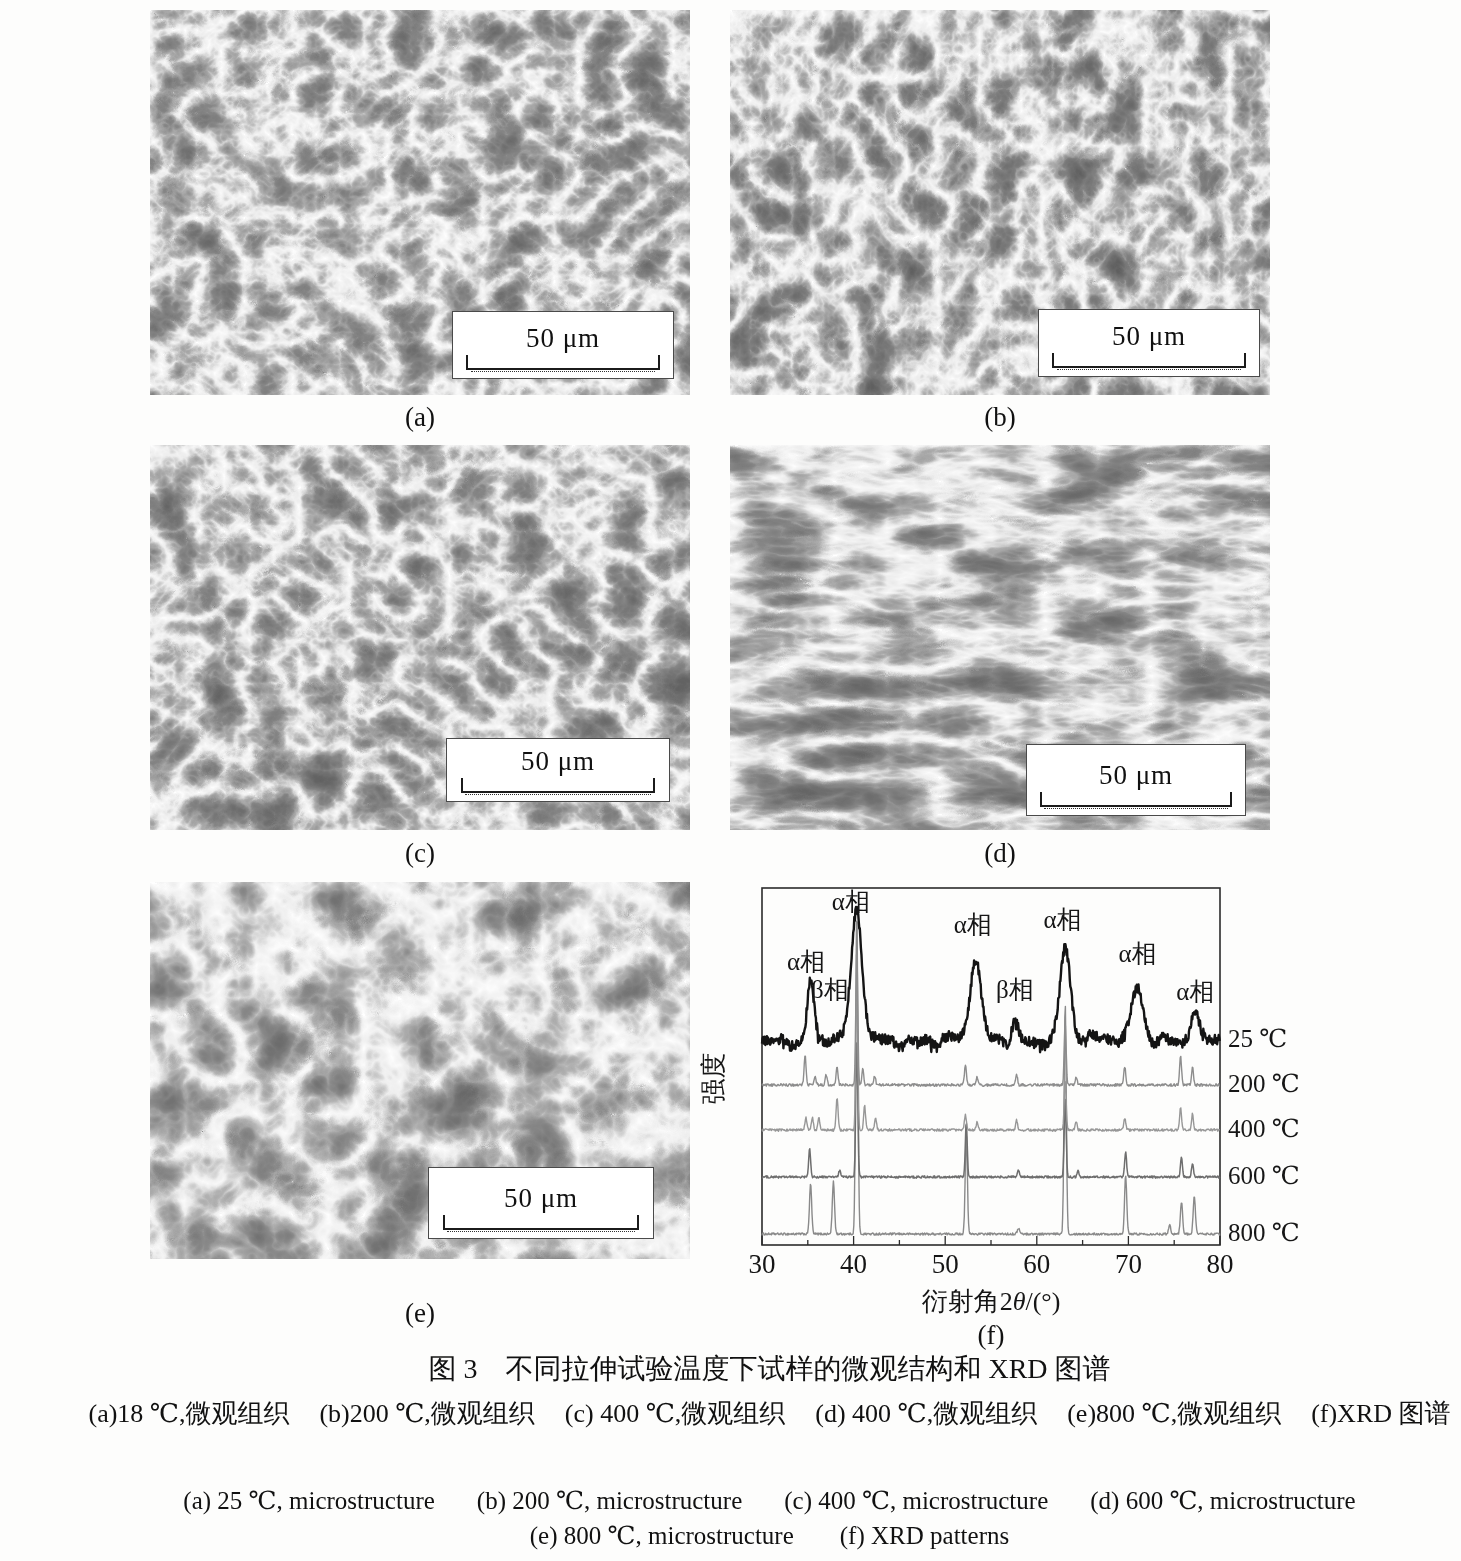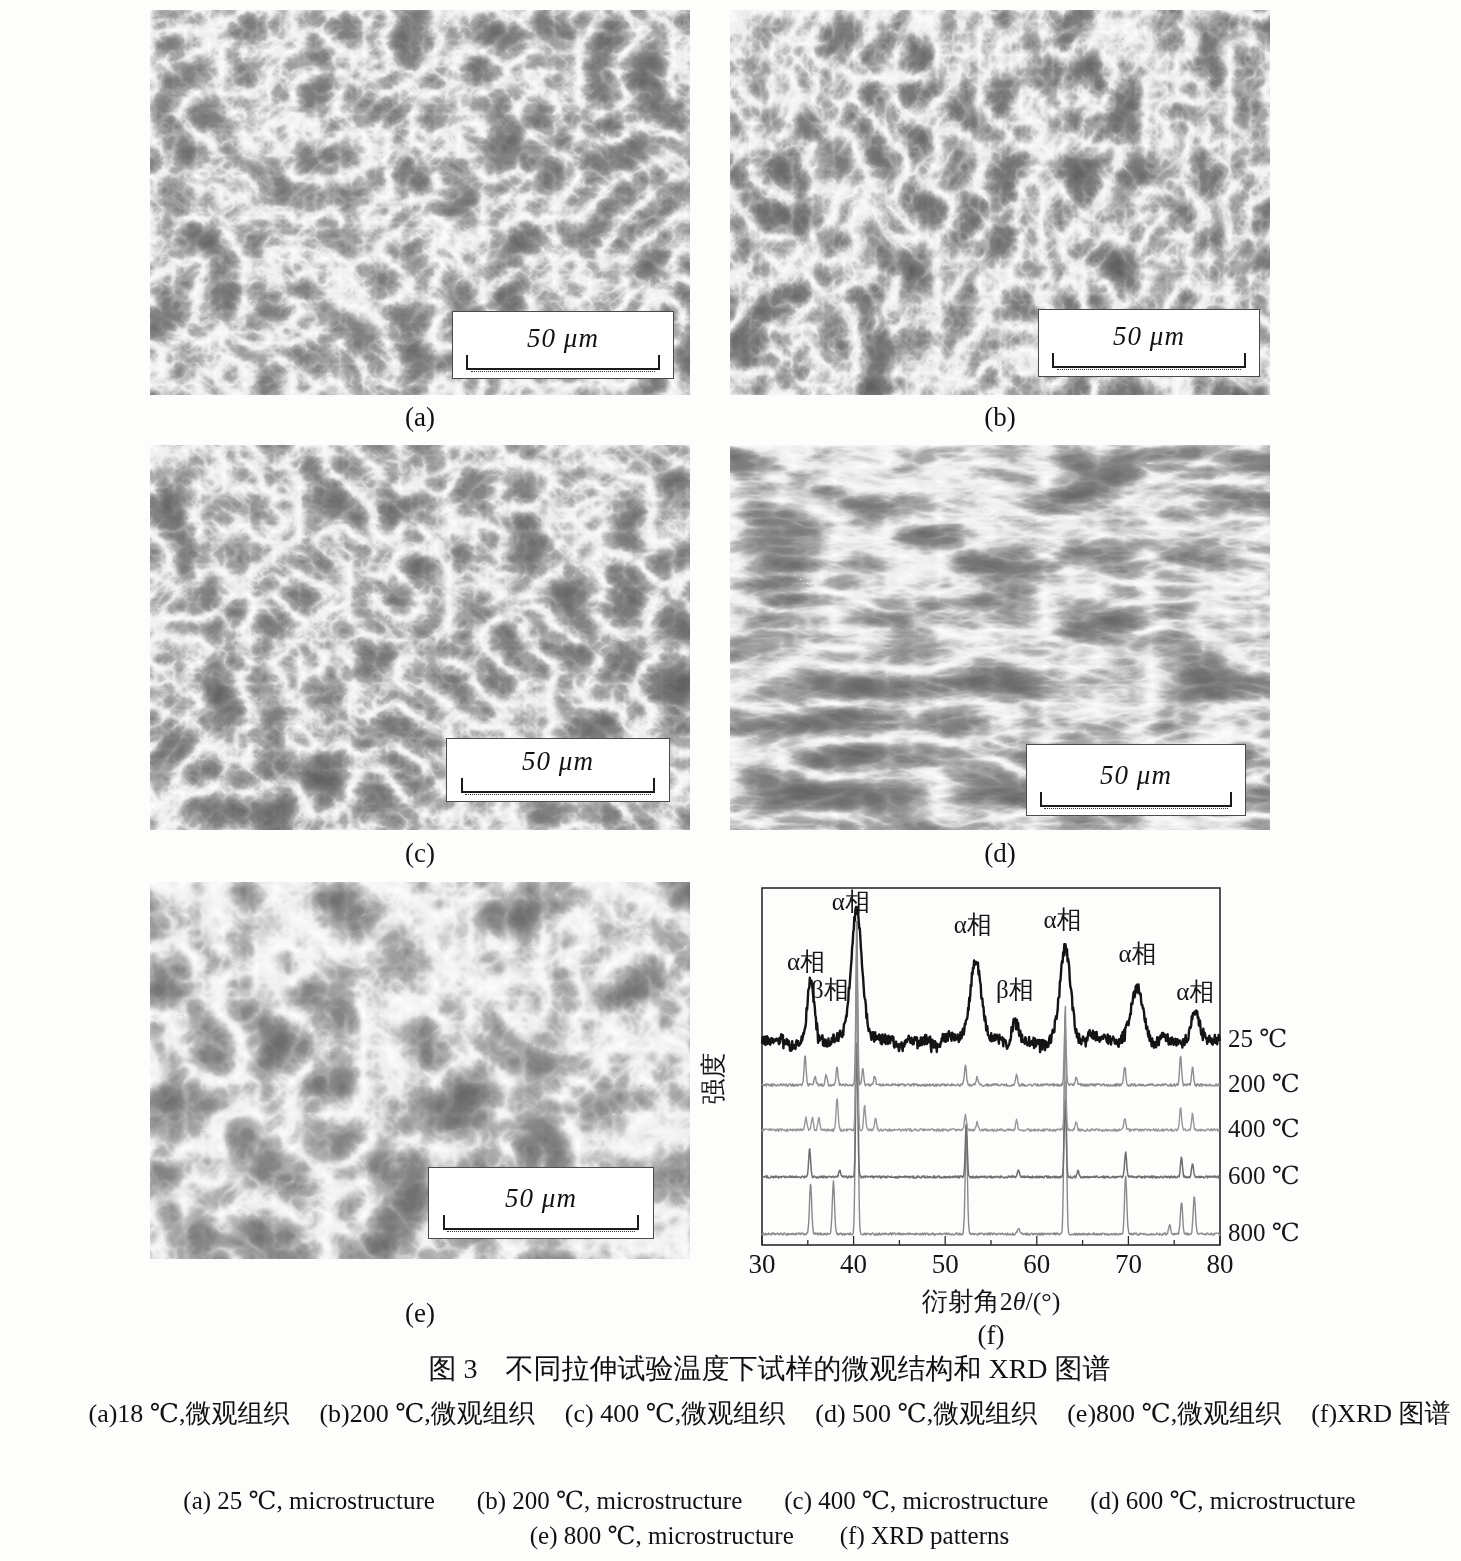--- a/index.html
+++ b/index.html
@@ -7,21 +7,21 @@
     position:relative; width:1461px; height:1561px; background:#fdfdfc;
     font-family:"Liberation Serif","DejaVu Serif",serif; color:#161616;
     overflow:hidden;
   }
   .sem-panel{position:absolute; overflow:hidden; background:#4a4a4a;}
   .sem-panel svg{display:block;}
   .scalebox{
     position:absolute; background:#ffffff; border:1px solid #4a4a4a;
     display:flex; flex-direction:column; justify-content:flex-end; align-items:center;
   }
-  .scaletext{font-size:27px; line-height:30px; color:#111; letter-spacing:1px; margin-bottom:2px;font-style:italic;}
+  .scaletext{font-size:27px; line-height:30px; color:#111; letter-spacing:1px; margin-bottom:2px;}
   .bracket{
     width:86%; height:13px;
     border-left:2px solid #1b1b1b; border-right:2px solid #1b1b1b; border-bottom:2px solid #1b1b1b;
   }
   .dotline{width:84%; border-top:1px dotted #333; margin:1px 0 6px 0;}
   .plabel{
     position:absolute; text-align:center; font-size:27px; color:#111; line-height:34px;
   }
   .cap{position:absolute; left:0; width:1461px; text-align:center; color:#111;padding-left:39px;}
   .cap-row{display:flex; justify-content:center; align-items:baseline;}
@@ -196,21 +196,21 @@
       </svg>
   </div>
   <div class="plabel" style="left:700px;top:1318px;width:582px">(f)</div>
 
   <div class="cap zh-title" style="top:1352px">图 3　不同拉伸试验温度下试样的微观结构和 XRD 图谱</div>
 
   <div class="cap cap-row zh-sub" style="top:1398px">
     <span>(a)18 ℃,微观组织</span>
     <span>(b)200 ℃,微观组织</span>
     <span>(c) 400 ℃,微观组织</span>
-    <span>(d) 500 ℃,微观组织</span>
+    <span>(d) 400 ℃,微观组织</span>
     <span>(e)800 ℃,微观组织</span>
     <span>(f)XRD 图谱</span>
   </div>
 
 
   <div class="cap cap-row en-sub1" style="top:1486px">
     <span>(a) 25 ℃, microstructure</span>
     <span>(b) 200 ℃, microstructure</span>
     <span>(c) 400 ℃, microstructure</span>
     <span>(d) 600 ℃, microstructure</span>

